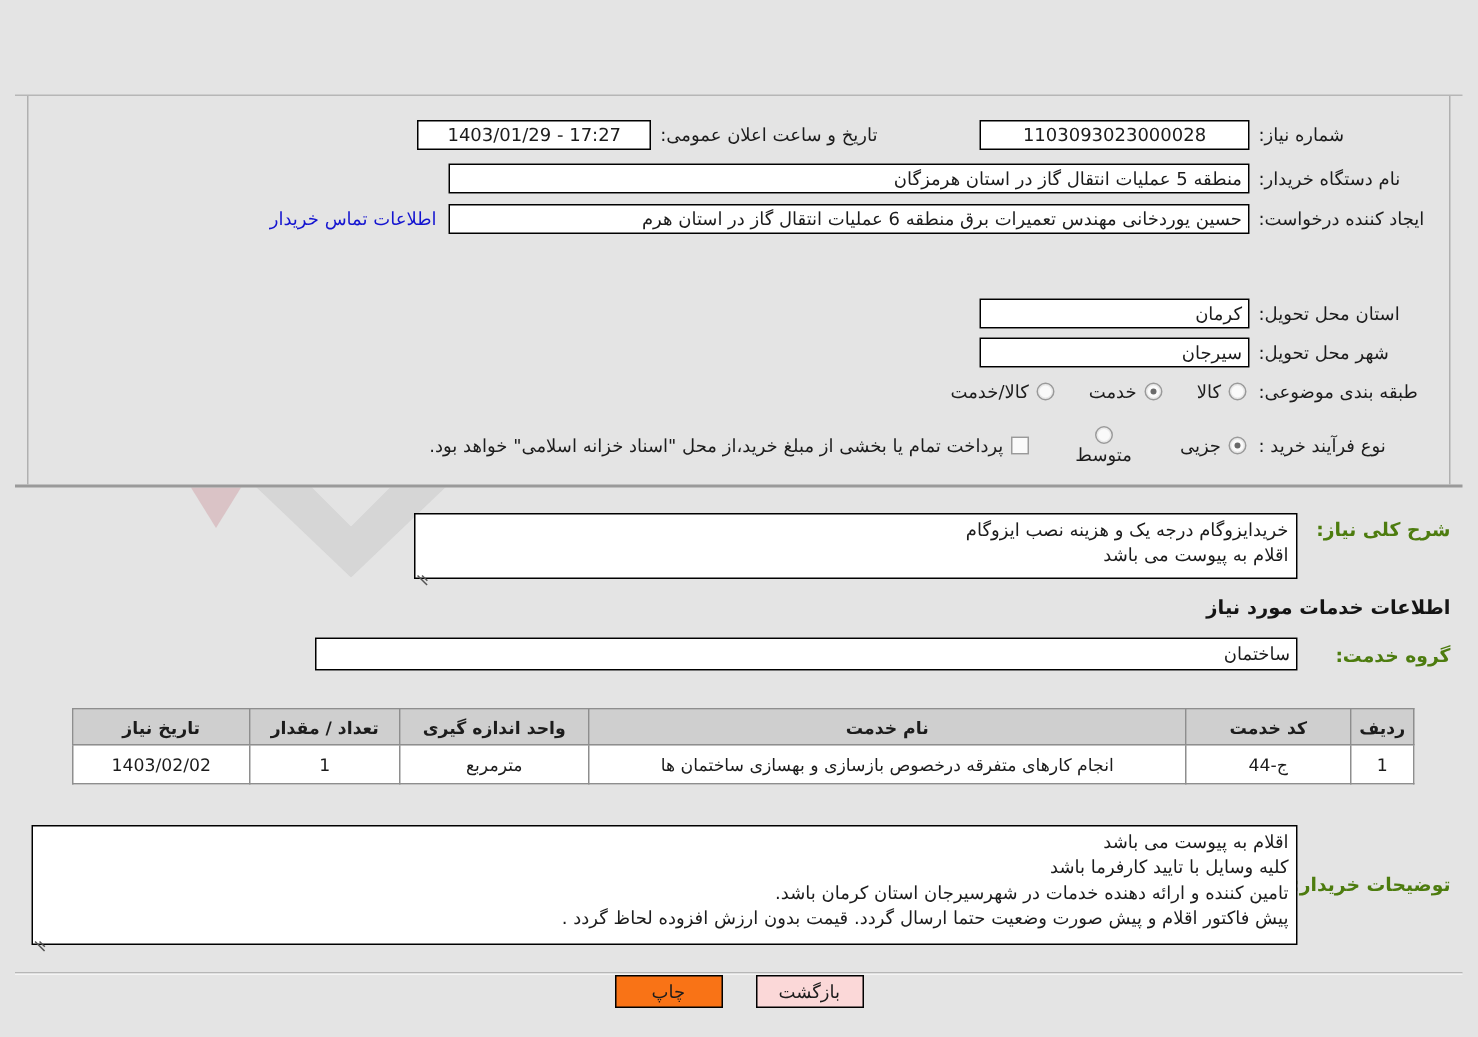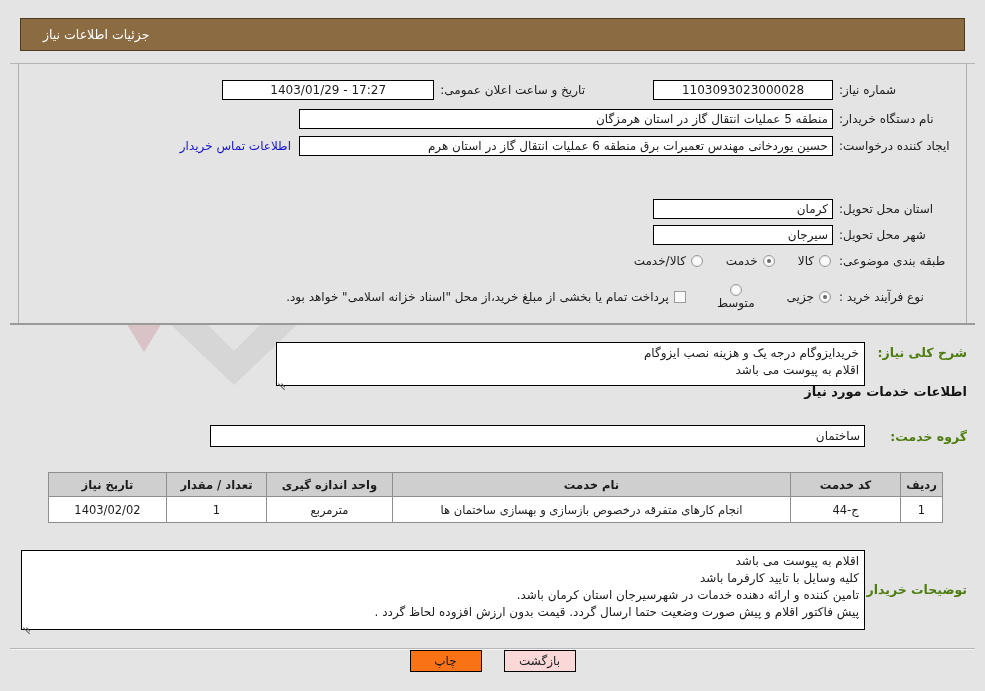--- a/index.html
+++ b/index.html
@@ -289,43 +289,40 @@
     font-family: "DejaVu Sans", "Liberation Sans", sans-serif;
   }
   .btn-print { background: #f97316; }
   .btn-back  { background: #fbd8d8; }
 </style>
 </head>
 <body>
 
 <div class="page">
 
-  <div class="titlebar">
-    <span class="titlebar-text">جزئیات اطلاعات نیاز</span>
-  </div>
 
   <div class="watermark">
     <div class="wm-shield"></div>
     <div class="wm-shield-in"></div>
     <div class="wm-check"></div>
     <div class="wm-arrow-stem"></div>
     <div class="wm-arrow"></div>
     <div class="wm-text">AnaTender.net</div>
   </div>
 
   <div class="panel-top">
     <div class="inner-border"></div>
 
     <div class="frow" style="top:16px; right:18px;">
       <span class="lbl lbl-w">شماره نیاز:</span>
       <span class="inp" style="width:180px; margin-right:6px;">1103093023000028</span>
     </div>
     <div class="frow" style="top:16px; right:390px;">
       <span class="lbl">تاریخ و ساعت اعلان عمومی:</span>
-      <span class="inp" style="width:212px; margin-right:6px;">17:27 - 1403/01/29</span>
+      <span class="inp" style="width:156px; margin-right:6px;">17:27 - 1403/01/29</span>
     </div>
 
     <div class="frow" style="top:45px; right:18px;">
       <span class="lbl lbl-w">نام دستگاه خریدار:</span>
       <span class="inp right" style="width:534px; margin-right:6px;">منطقه 5 عملیات انتقال گاز در استان هرمزگان</span>
     </div>
 
     <div class="frow" style="top:72px; right:18px;">
       <span class="lbl lbl-w">ایجاد کننده درخواست:</span>
       <span class="inp right" style="width:534px; margin-right:6px;">حسین یوردخانی مهندس تعمیرات برق منطقه 6 عملیات انتقال گاز در استان هرم</span>
@@ -378,21 +375,21 @@
 
   <div class="panel-mid">
 
     <div style="position:absolute; top:10px; right:8px; display:flex; align-items:flex-start;">
       <span class="bold-lbl" style="width:98px; text-align:right; padding-top:3px;">شرح کلی نیاز:</span>
       <span class="tarea" style="width:589px; height:44px; margin-right:4px;">خریدایزوگام درجه یک و هزینه نصب ایزوگام
 اقلام به پیوست می باشد</span>
       <span class="resize-grip" style="position:absolute; bottom:1px; left:1px;"></span>
     </div>
 
-    <div style="position:absolute; top:49px; right:8px; width:960px; text-align:right;">
+    <div style="position:absolute; top:62px; right:8px; width:960px; text-align:right;">
       <span class="section-title">اطلاعات خدمات مورد نیاز</span>
     </div>
 
     <div style="position:absolute; top:93px; right:8px; display:flex; align-items:center;">
       <span class="bold-lbl" style="width:98px; text-align:right;">گروه خدمت:</span>
       <span class="inp right" style="width:655px; height:22px; margin-right:4px;">ساختمان</span>
     </div>
 
     <div style="position:absolute; top:140px; right:32px; left:38px;">
       <table class="svc">

